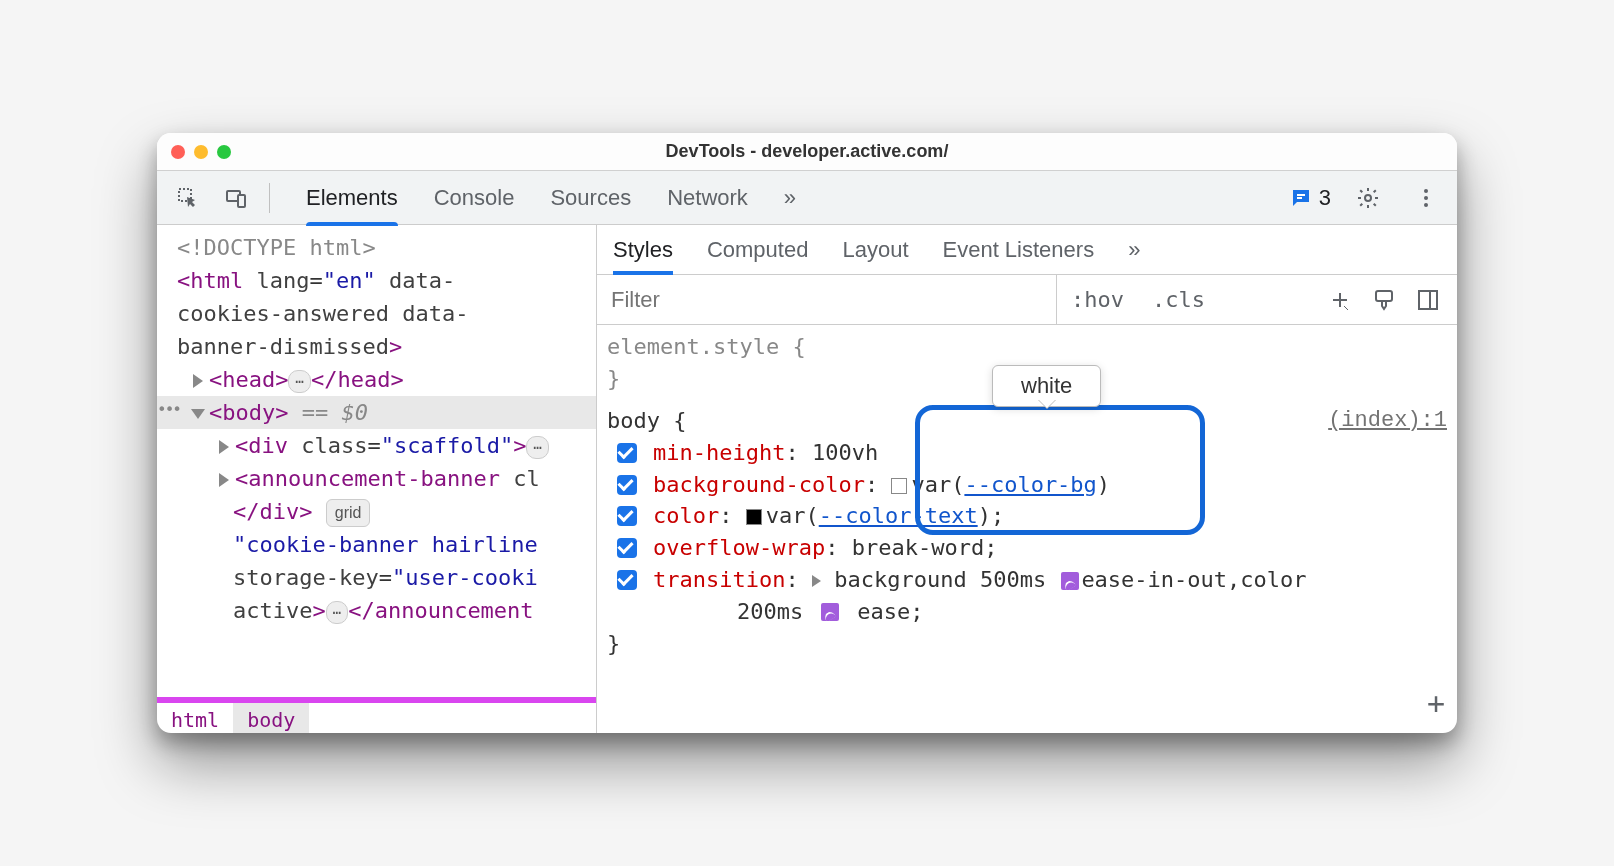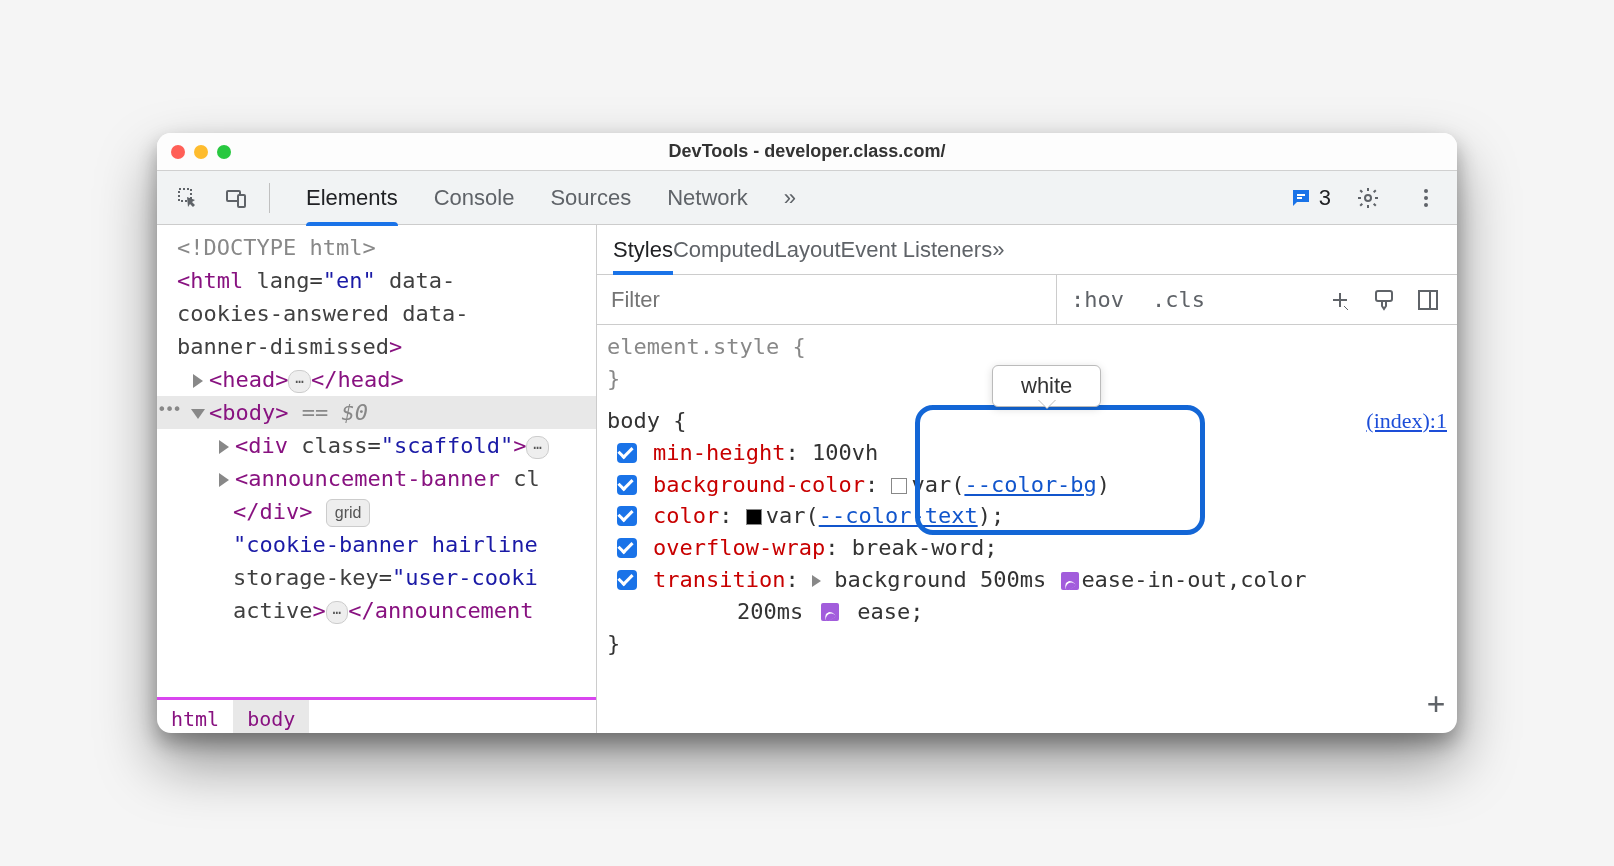--- a/index.html
+++ b/index.html
@@ -42,38 +42,38 @@
   .dom-line .dotsmore { position:absolute; left:0px; top:2px; color:#888; font-size:16px; letter-spacing:-2px;}
   .tri { display:inline-block; width:0; height:0; border-top:7px solid transparent; border-bottom:7px solid transparent; border-left:10px solid #888; margin-right:6px; vertical-align:middle;}
   .tri.down { transform:rotate(90deg); }
   .tag { color:#881280; }
   .attr-name { color:#404040; }
   .attr-val { color:#1a1aa6; }
   .comment { color:#888; }
   .eq0 { color:#888; font-style:italic; }
   .ellip { display:inline-block; background:#eee; border:1px solid #ccc; border-radius:10px; font-size:14px; padding:0 6px; vertical-align:middle; color:#555;}
   .badge { display:inline-block; background:#eee; border:1px solid #ccc; border-radius:6px; font-size:16px; padding:1px 8px; vertical-align:middle; color:#555; font-family:"Helvetica Neue",Arial,sans-serif;}
-  .crumbs { border-top:3px solid #d946ef; height:36px; display:flex; align-items:stretch; font-size:20px;}
+  .crumbs { border-top:6px solid #d946ef; height:36px; display:flex; align-items:stretch; font-size:20px;}
   .crumb { padding:4px 14px 0; color:#5f6368; display:flex; align-items:center;}
   .crumb.active { background:#e8e8e8; color:#881280;text-align:right;}
   .crumb:not(.active){color:#881280;}
   
   .styles-pane { flex:1; display:flex; flex-direction:column; min-height:0; position:relative;}
-  .sub-tabs { height:50px; border-bottom:1px solid #ccc; display:flex; align-items:center; padding:0 16px; font-size:22px; color:#5f6368; font-family:"Helvetica Neue",Arial,sans-serif;}
+  .sub-tabs { height:50px; border-bottom:1px solid #ccc; display:flex; align-items:center; gap:34px; padding:0 16px; font-size:22px; color:#5f6368; font-family:"Helvetica Neue",Arial,sans-serif;}
   .sub-tab { height:100%; display:flex; align-items:center; position:relative; cursor:pointer;}
   .sub-tab.active { color:#202124; }
   .sub-tab.active::after { content:""; position:absolute; left:0; right:0; bottom:-1px; height:4px; background:#1a73e8;}
   .filter-row { height:50px; border-bottom:1px solid #ccc; display:flex; align-items:center; font-family:"Helvetica Neue",Arial,sans-serif;}
   .filter-input { flex:0 0 460px; height:100%; border:none; border-right:1px solid #ccc; padding:0 14px; font-size:22px; outline:none; color:#333;}
   .filter-btn { padding:0 14px; color:#5f6368; font-family:Menlo,monospace; font-size:22px; cursor:pointer;}
   .filter-icons { margin-left:auto; display:flex; gap:14px; padding-right:14px; color:#5f6368;}
   .styles-scroll { flex:1; overflow:hidden; padding:6px 10px; line-height:1.45; position:relative;}
   .selector { color:#888; }
   .rule-block { margin-top:10px; position:relative;}
-  .rule-src { position:absolute; right:0; top:0; color:#1d4ed8; text-decoration:underline; font-family:Liberation Serif, serif;}
+  .rule-src { position:absolute; right:0; top:0; color:#737373; text-decoration:underline; font-family:Liberation Mono, monospace;}
   .decl { display:flex; align-items:center; gap:16px; padding-left:10px;}
   .chk { width:20px; height:20px; flex:0 0 20px; border-radius:4px; background:#1a73e8; position:relative;}
   .chk::after { content:""; position:absolute; left:4px; top:1px; width:6px; height:11px; border:solid #fff; border-width:0 3px 3px 0; transform:rotate(45deg);}
   .prop { color:#c80000; }
   .val { color:#333; }
   .val .varlink { color:#1155cc; text-decoration:underline;}
   .swatch { display:inline-block; width:16px; height:16px; border:1px solid #888; vertical-align:middle; margin-right:4px;}
   .swatch.black{background:#000;} .swatch.white{background:#fff;}
   .cubic { display:inline-block; width:18px; height:18px; background:#a25ddc; vertical-align:middle; position:relative; border-radius:2px; margin:0 2px;}
   .cubic::after{content:"";position:absolute;left:3px;top:9px;width:11px;height:6px;border-top:2px solid #fff;border-radius:50% 50% 0 0/100% 100% 0 0;transform:rotate(-30deg);}
@@ -91,21 +91,21 @@
 <body>
 
 <div class="window">
 
   <div class="titlebar">
     <div class="traffic">
       <div class="dot red"></div>
       <div class="dot yellow"></div>
       <div class="dot green"></div>
     </div>
-    <div class="title">DevTools - developer.class.com/</div>
+    <div class="title">DevTools - developer.active.com/</div>
   </div>
 
   <div class="toolbar">
     <div class="icon-btn">
       <svg viewBox="0 0 24 24" fill="none" stroke="currentColor" stroke-width="2">
           <rect x="3" y="3" width="12" height="12" stroke-dasharray="2 2"></rect>
           <path d="M11 11l8 3-3 2 3 3-2 2-3-3-2 3z" fill="currentColor" stroke="none"></path>
         </svg>
     </div>
     <div class="icon-btn">

